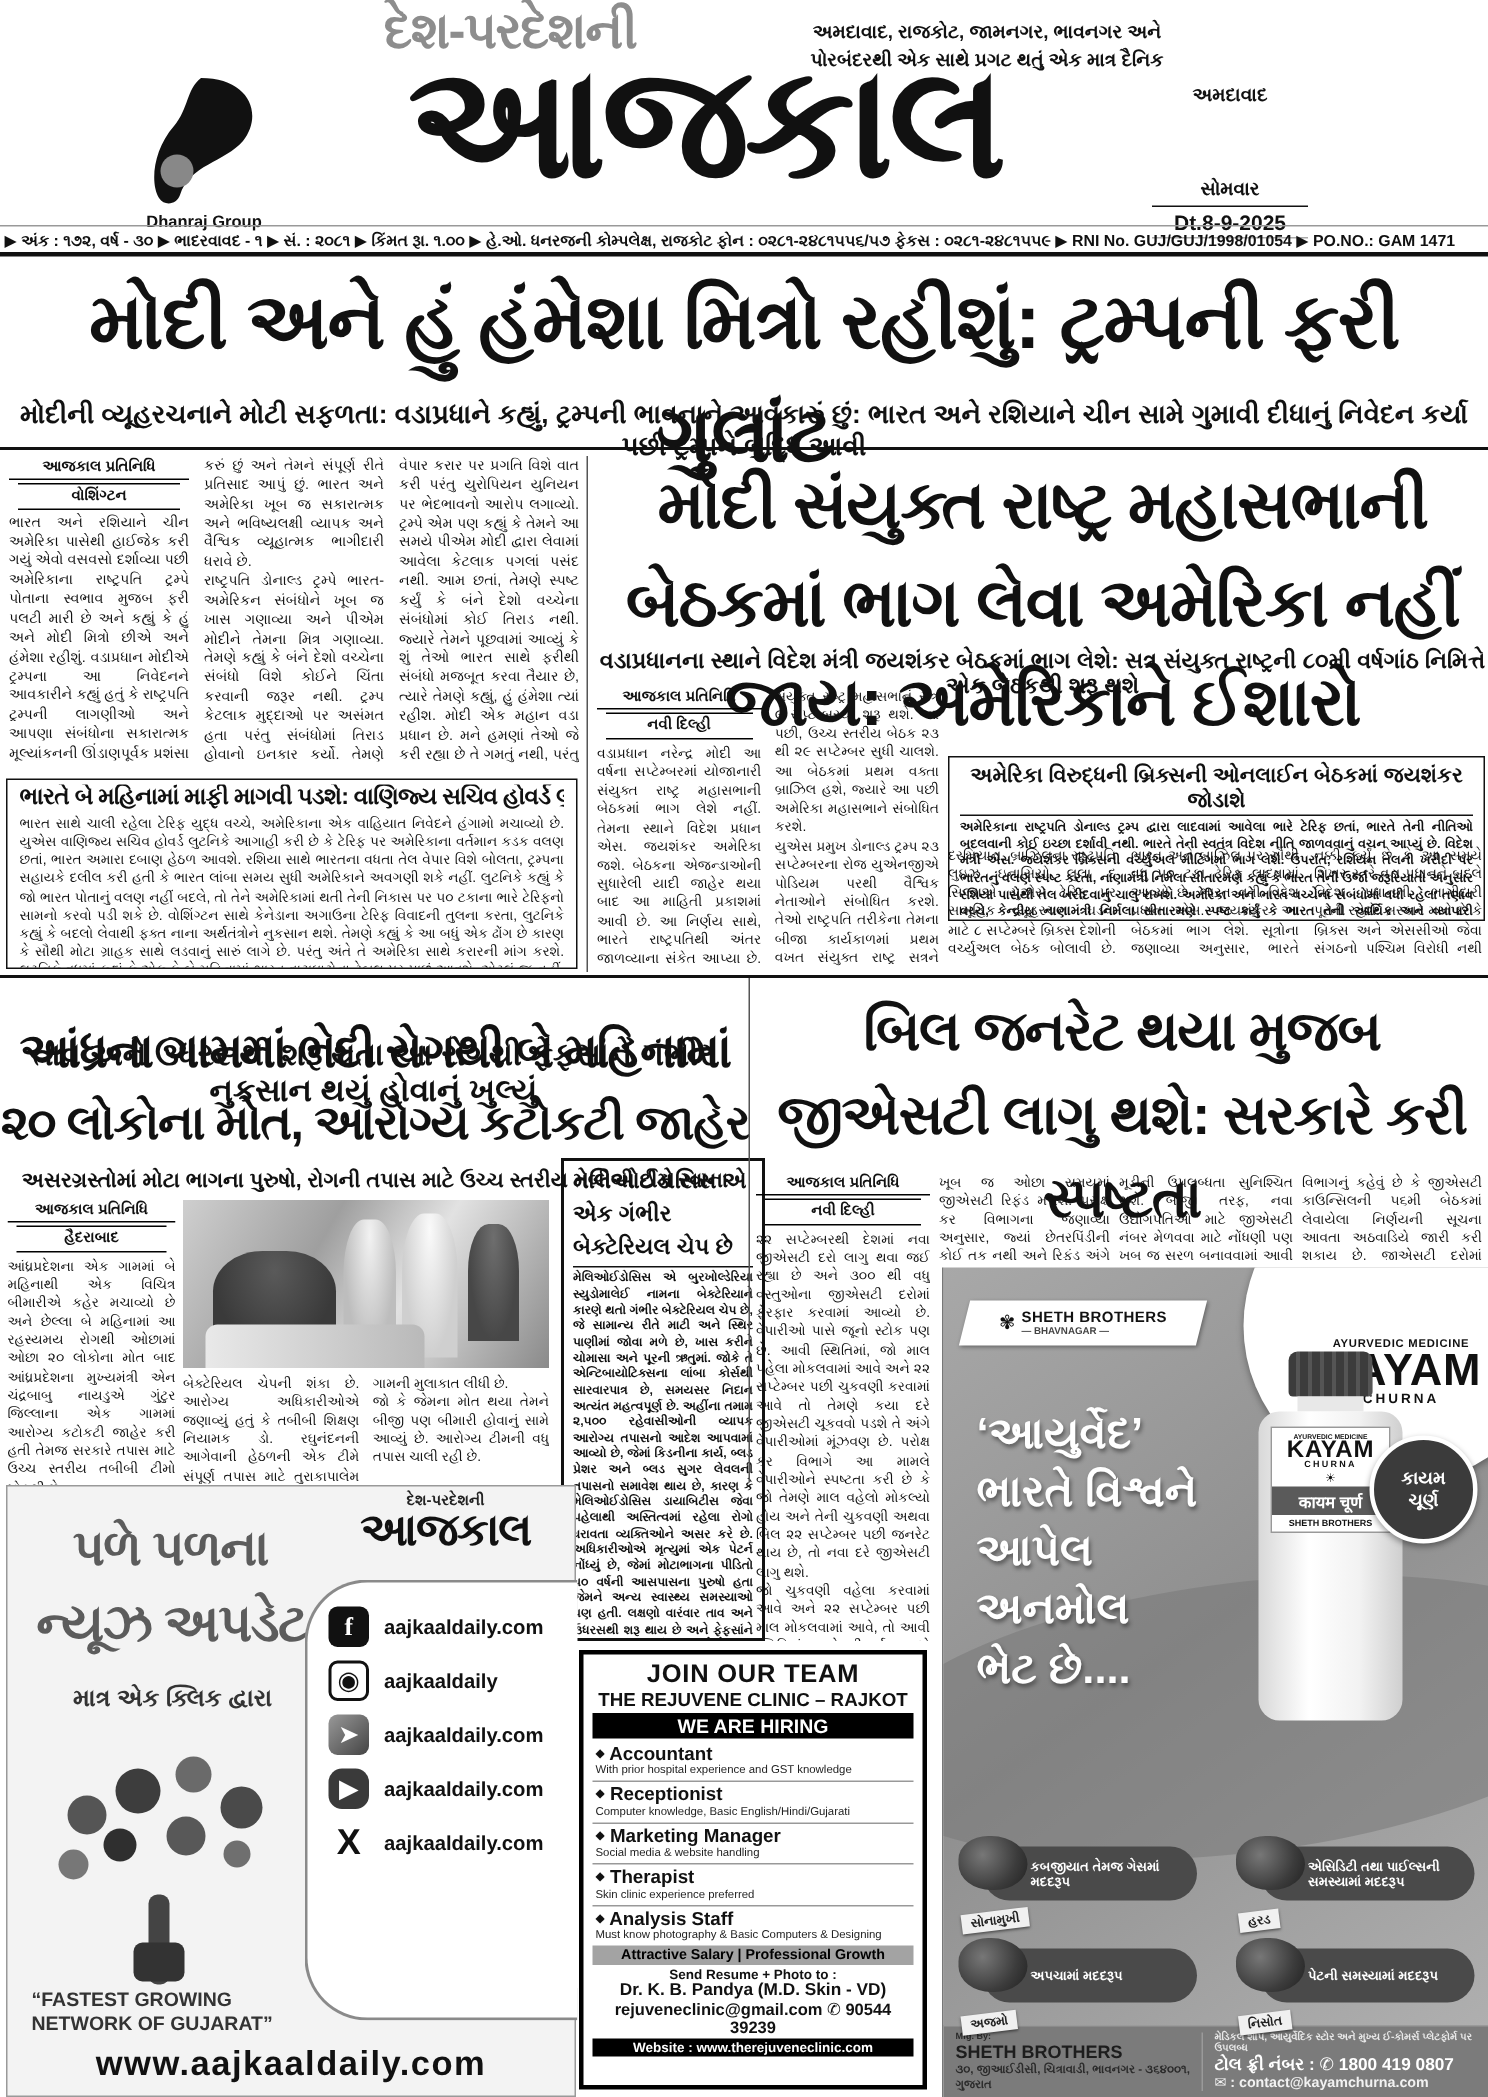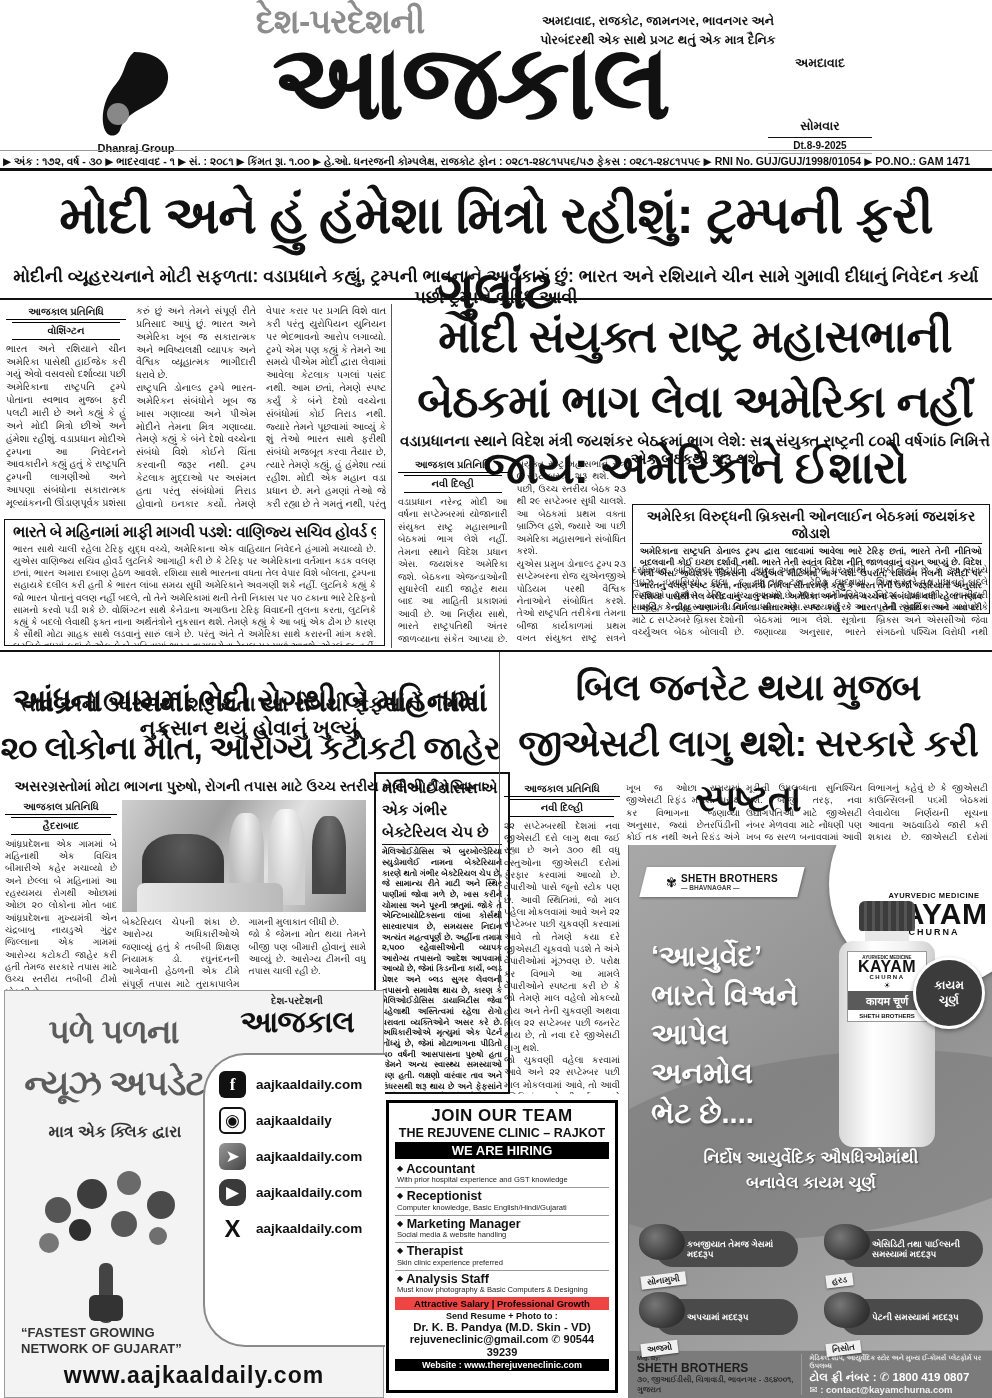--- a/index.html
+++ b/index.html
@@ -25,21 +25,21 @@
   .soc-ic{width:27px;height:27px;border-radius:6px;display:flex;align-items:center;justify-content:center;
           font-weight:900;font-size:17px;flex:0 0 27px;}
   .soc-handle{font-weight:bold;font-size:13.5px;color:#111;}
   .tree-dot{position:absolute;border-radius:50%;background:#666;}
   
   #ad-clinic{background:#fff;border:3px solid #000;}
   .role-name{font-weight:800;font-size:12.5px;line-height:1.05;}
   .role-desc{font-size:7.6px;color:#222;line-height:1.1;}
   .role{border-bottom:1px solid #999;padding:2px 0 3px 2px;}
   .blackbar{background:#000;color:#fff;font-weight:800;text-align:center;}
-  .graybar{background:#ef4444;color:#000;font-weight:800;text-align:center;}
+  .graybar{background:#a3a3a3;color:#000;font-weight:800;text-align:center;}
   
   #ad-kayam{background:linear-gradient(145deg,#a8a8a8 0%,#8f8f8f 45%,#b3b3b3 100%);overflow:hidden;border-left:1px solid #777;}
   .ing{position:relative;min-height:52px;}
   .ing-pill{background:#4a4a4a;color:#fff;border-radius:18px;font-size:8.8px;font-weight:bold;
             padding:5px 8px 5px 32px;display:flex;align-items:center;min-height:26px;margin-left:16px;line-height:1.15;}
   .ing-img{position:absolute;left:0;top:-7px;width:46px;height:36px;border-radius:45% 55% 50% 50%;
            background:radial-gradient(circle at 35% 35%,#777 0%,#3c3c3c 60%,#1f1f1f 100%);z-index:2;}
   .ing-tag{position:absolute;left:2px;bottom:-4px;background:#f0f0f0;color:#222;font-size:8.5px;font-weight:bold;
            padding:1px 6px;transform:rotate(-7deg);box-shadow:0 1px 2px rgba(0,0,0,.5);z-index:3;}
   .kayam-logo{font-weight:900;letter-spacing:.5px;line-height:.9;}
@@ -59,21 +59,21 @@
 
   <div class="abs ctr bold" style="left:160px;top:2px;width:360px;font-size:34px;color:#8d8d8d;letter-spacing:-1px;">દેશ-પરદેશની</div>
   <div class="abs ctr" style="left:180px;top:28px;width:580px;font-size:104px;font-weight:900;line-height:1.05;letter-spacing:-3px;">આજકાલ</div>
 
   <div class="abs ctr bold pre" style="left:508px;top:12px;width:300px;font-size:12.5px;line-height:1.55;">અમદાવાદ, રાજકોટ, જામનગર, ભાવનગર અને
 પોરબંદરથી એક સાથે પ્રગટ થતું એક માત્ર દૈનિક</div>
 
   <div class="abs ctr" style="left:768px;top:56px;width:104px;">
     <div class="bold" style="font-size:12.5px;">અમદાવાદ</div>
     <div class="bold" style="font-size:12.5px;padding-bottom:3px;margin-top:48px;">સોમવાર</div>
-    <div class="bold" style="font-size:10px;border-top:1.5px solid #111;border-bottom:1.5px solid #aaa;padding:2px 0;">Dt.8-9-2025</div>
+    <div class="bold" style="font-size:14px;border-top:1.5px solid #111;border-bottom:1.5px solid #aaa;padding:2px 0;">Dt.8-9-2025</div>
   </div>
 
   <div class="abs bold" style="left:0;top:150px;width:992px;height:21px;line-height:21px;font-size:10.6px;border-top:1px solid #999;border-bottom:3px solid #111;white-space:nowrap;overflow:hidden;padding-left:3px;box-sizing:border-box;">▶ અંક : ૧૭૨, વર્ષ - ૩૦  ▶ ભાદરવાવદ - ૧ ▶ સં. : ૨૦૮૧  ▶ કિંમત રૂા. ૧.૦૦ ▶ હે.ઓ. ધનરજની કોમ્પલેક્ષ, રાજકોટ ફોન : ૦૨૮૧-૨૪૮૧૫૫૬/૫૭ ફેકસ : ૦૨૮૧-૨૪૮૧૫૫૯ ▶ RNI No. GUJ/GUJ/1998/01054  ▶ PO.NO.: GAM 1471</div>
 
   <div class="abs ctr headline" style="left:0;top:178px;width:992px;font-size:52px;line-height:1.45;">મોદી અને હું હંમેશા મિત્રો રહીશું: ટ્રમ્પની ફરી ગુલાંટ</div>
   <div class="abs ctr bold" style="left:0;top:266px;width:992px;font-size:17.5px;">મોદીની વ્યૂહરચનાને મોટી સફળતા: વડાપ્રધાને કહ્યું, ટ્રમ્પની ભાવનાને આવકારું છું: ભારત અને રશિયાને ચીન સામે ગુમાવી દીધાનું નિવેદન કર્યા પછી ટ્રમ્પને બુદ્ધિ આવી</div>
   <div class="rule-h" style="top:298px;"></div>
 
   <div class="abs col3 body-txt" style="left:6px;top:305px;width:380px;height:212px;overflow:hidden;">
     <div class="bl">આજકાલ પ્રતિનિધિ</div>
@@ -274,22 +274,20 @@
           <div style="font-size:8px;margin:1px 0;">☀</div>
           <div style="background:#5a5a5a;color:#fff;font-size:11px;font-weight:bold;padding:2px 0;">कायम चूर्ण</div>
           <div style="font-size:6px;font-weight:900;margin-top:3px;">SHETH BROTHERS</div>
         </div>
       </div>
     </div>
 
     <div class="abs ctr pre" style="right:8px;top:112px;width:66px;height:66px;border-radius:50%;background:#3b3b3b;border:3px solid #fff;color:#fff;font-size:12px;font-weight:bold;display:flex;align-items:center;justify-content:center;line-height:1.25;box-shadow:0 2px 4px rgba(0,0,0,.4);">કાયમ
 ચૂર્ણ</div>
 
-    <div class="abs ctr pre" style="left:0;top:300px;width:364px;font-size:16.5px;font-weight:800;color:#fff;text-shadow:1px 1px 2px rgba(0,0,0,.5);line-height:1.5;">નિર્દોષ આયુર્વેદિક ઔષધિઓમાંથી
-બનાવેલ કાયમ ચૂર્ણ</div>
 
     <div class="abs" style="left:10px;top:386px;width:344px;display:grid;grid-template-columns:1fr 1fr;gap:16px 26px;">
       <div class="ing">
         <div class="ing-img"></div>
         <div class="ing-pill">કબજીયાત તેમજ ગેસમાં મદદરૂપ</div>
         <div class="ing-tag">સોનામુખી</div>
       </div>
       <div class="ing">
         <div class="ing-img"></div>
         <div class="ing-pill">એસિડિટી તથા પાઈલ્સની સમસ્યામાં મદદરૂપ</div>

